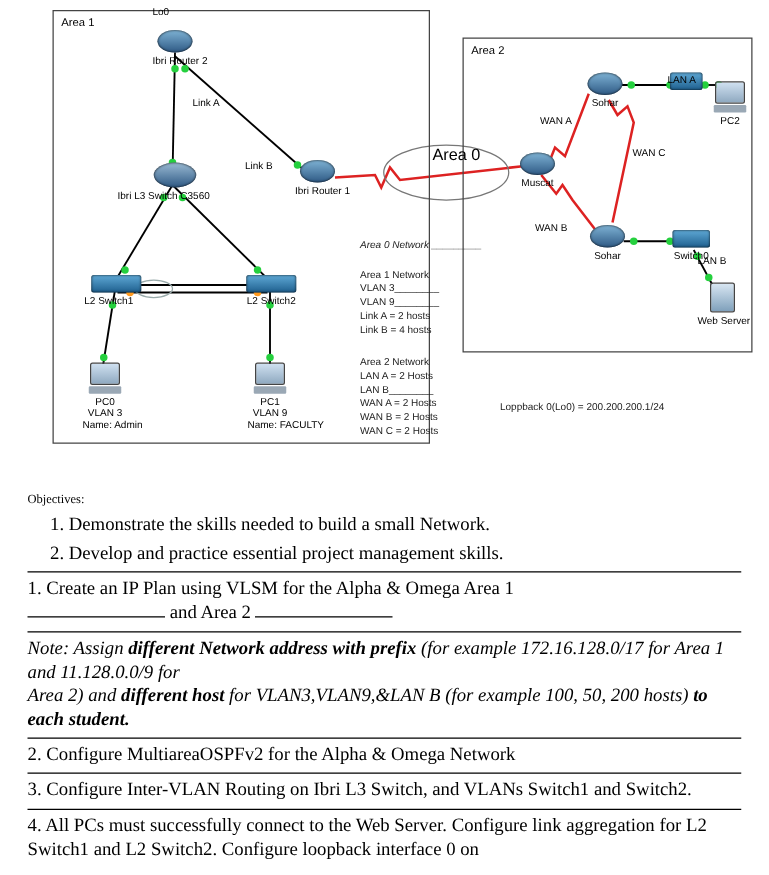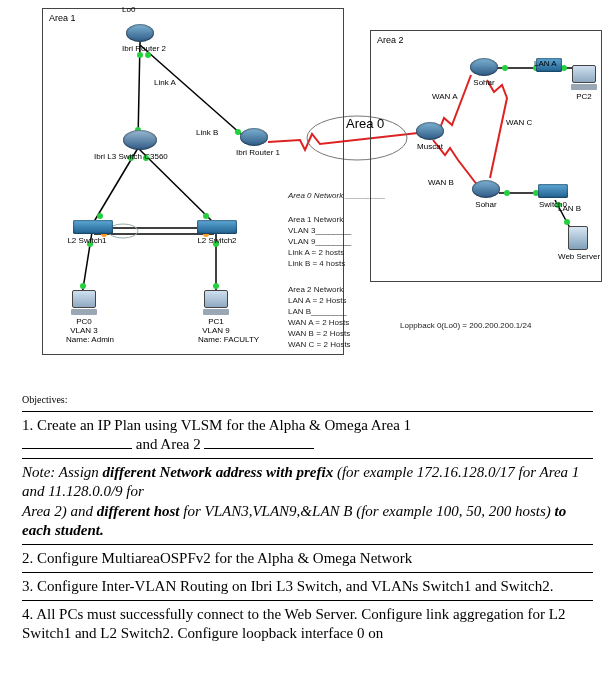--- a/index.html
+++ b/index.html
@@ -291,20 +291,25 @@
     <div>WAN B = 2 Hosts</div>
     <div>WAN C = 2 Hosts</div>
   </div>
   <div class="notes-box" style="left:400px; top:320px;">
     <div>Loppback 0(Lo0) = 200.200.200.1/24</div>
   </div>
 </div>
 
 <div class="content">
   <h3>Objectives:</h3>
+  <div style="margin-left:18px;">
+    <div>1. Demonstrate the skills needed to build a small Network.</div>
+    <div style="height:4px;"></div>
+    <div>2. Develop and practice essential project management skills.</div>
+  </div>
   <hr>
   <div>
     <span>1. Create an IP Plan using VLSM for the Alpha &amp; Omega Area 1</span><br>
     <span class="fill"></span>
     <span> and Area 2 </span>
     <span class="fill"></span>
   </div>
   <hr>
   <div class="italic">
     <span>Note: Assign </span><span class="bolditalic">different</span><span class="bolditalic"> Network address with prefix</span><span> (for example 172.16.128.0/17 for Area 1 and 11.128.0.0/9 for</span>

